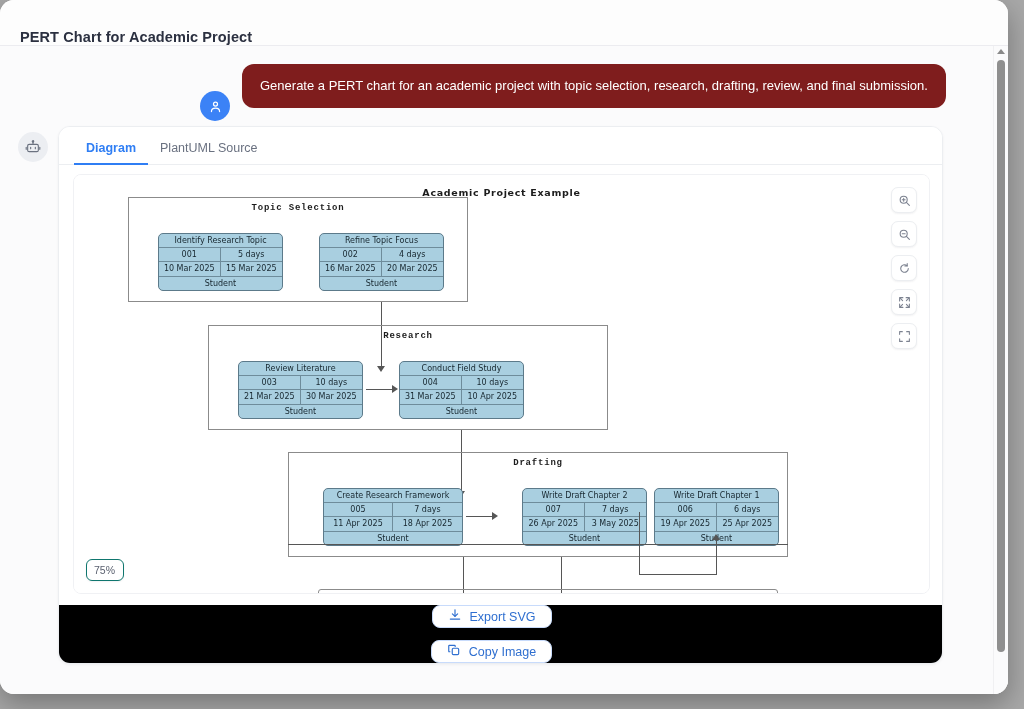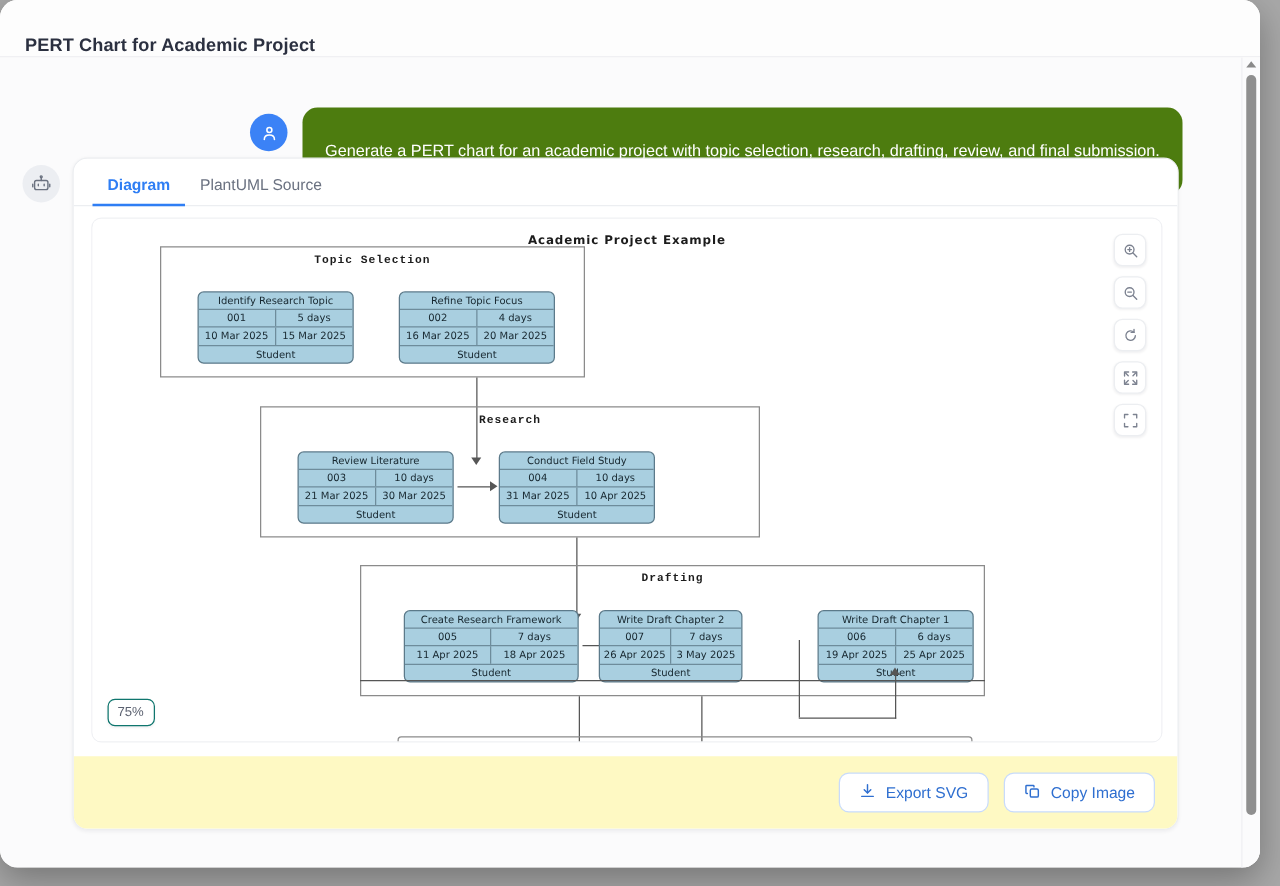--- a/index.html
+++ b/index.html
@@ -51,28 +51,27 @@
   }
   .user-avatar {
     width: 30px; height: 30px; border-radius: 50%;
     background: #3b82f6;
     display: flex; align-items: center; justify-content: center;
     flex: 0 0 auto;
     margin-top: 27px;
   }
   .user-avatar svg { width: 15px; height: 15px; }
   .prompt-bubble {
-    background: #4d7c0f;
+    background: #7f1d1d;
     color: #ffffff;
     border-radius: 12px;
-    padding: 26px 18px;
+    padding: 13px 18px;
     font-size: 13px;
     line-height: 1.35;
     max-width: 740px;
-    margin-top: 22px;
     white-space: nowrap;
   }
 
   
   .bot-avatar {
     position: absolute;
     left: 18px; top: 86px;
     width: 30px; height: 30px; border-radius: 50%;
     background: #eceef2;
     display: flex; align-items: center; justify-content: center;
@@ -247,21 +246,22 @@
   }
 
   
   .actions {
     position: absolute;
     left: 0; right: 0; bottom: 0;
     height: 58px;
     display: flex; align-items: center; justify-content: flex-end;
     gap: 12px;
     padding-right: 18px;
-    background: #fef9c3;
+    background: #000000;
+    flex-direction: column;
   }
   .action-btn {
     display: flex; align-items: center; gap: 8px;
     height: 32px;
     padding: 0 15px;
     border: 1px solid #c8dbfb;
     border-radius: 8px;
     background: #ffffff;
     color: #2f6fd0;
     font-size: 12.5px;
@@ -438,21 +438,21 @@
               <div class="node-cell">18 Apr 2025</div>
             </div>
             <div class="node-row">
               <div class="node-cell full">Student</div>
             </div>
           </div>
 
           <div class="conn h" style="left:392px; top:341px; width:27px;"></div>
           <div class="arrow-right" style="left:418px; top:337px;"></div>
 
-          <div class="node" style="left:405px; top:313px; width:115px;">
+          <div class="node" style="left:448px; top:313px; width:125px;">
             <div class="node-row">
               <div class="node-cell full">Write Draft Chapter 2</div>
             </div>
             <div class="node-row">
               <div class="node-cell divider">007</div>
               <div class="node-cell">7 days</div>
             </div>
             <div class="node-row">
               <div class="node-cell divider">26 Apr 2025</div>
               <div class="node-cell">3 May 2025</div>

